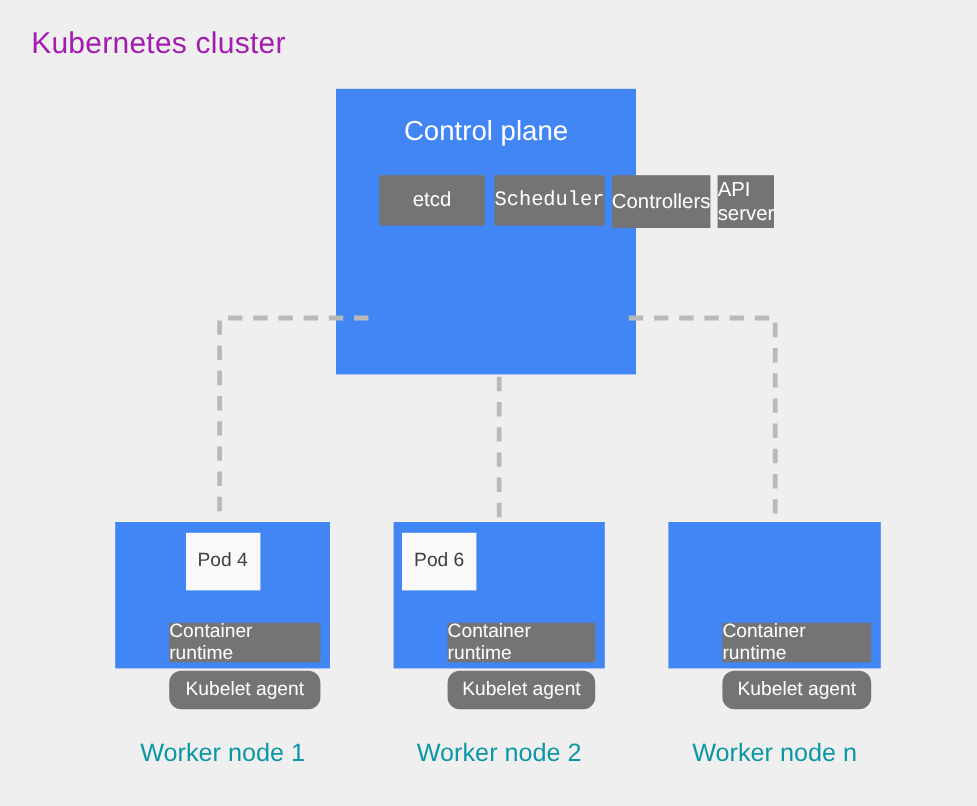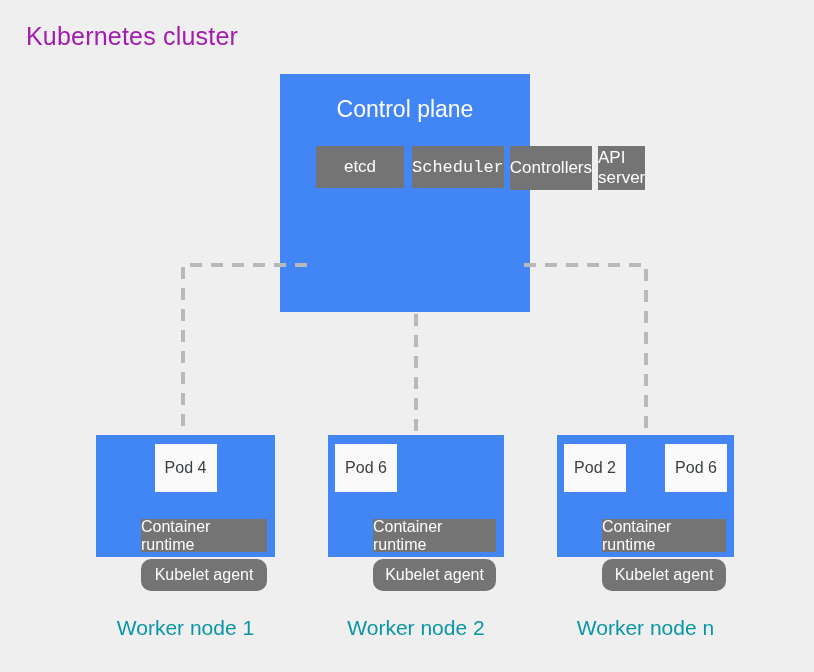--- a/index.html
+++ b/index.html
@@ -117,24 +117,20 @@
   <div class="pods">
     <div class="pod">Pod 6</div>
   </div>
   <div class="node-rows">
     <div class="node-row">Container runtime</div>
     <div class="node-row node-row-kubelet">Kubelet agent</div>
   </div>
 </div>
 
 <div class="worker wn3">
-  <div class="pods">
-    <div class="pod">Pod 2</div>
-    <div class="pod">Pod 6</div>
-  </div>
   <div class="node-rows">
     <div class="node-row">Container runtime</div>
     <div class="node-row node-row-kubelet">Kubelet agent</div>
   </div>
 </div>
 
 <div class="worker-label wl1">Worker node 1</div>
 <div class="worker-label wl2">Worker node 2</div>
 <div class="worker-label wl3">Worker node n</div>
 

